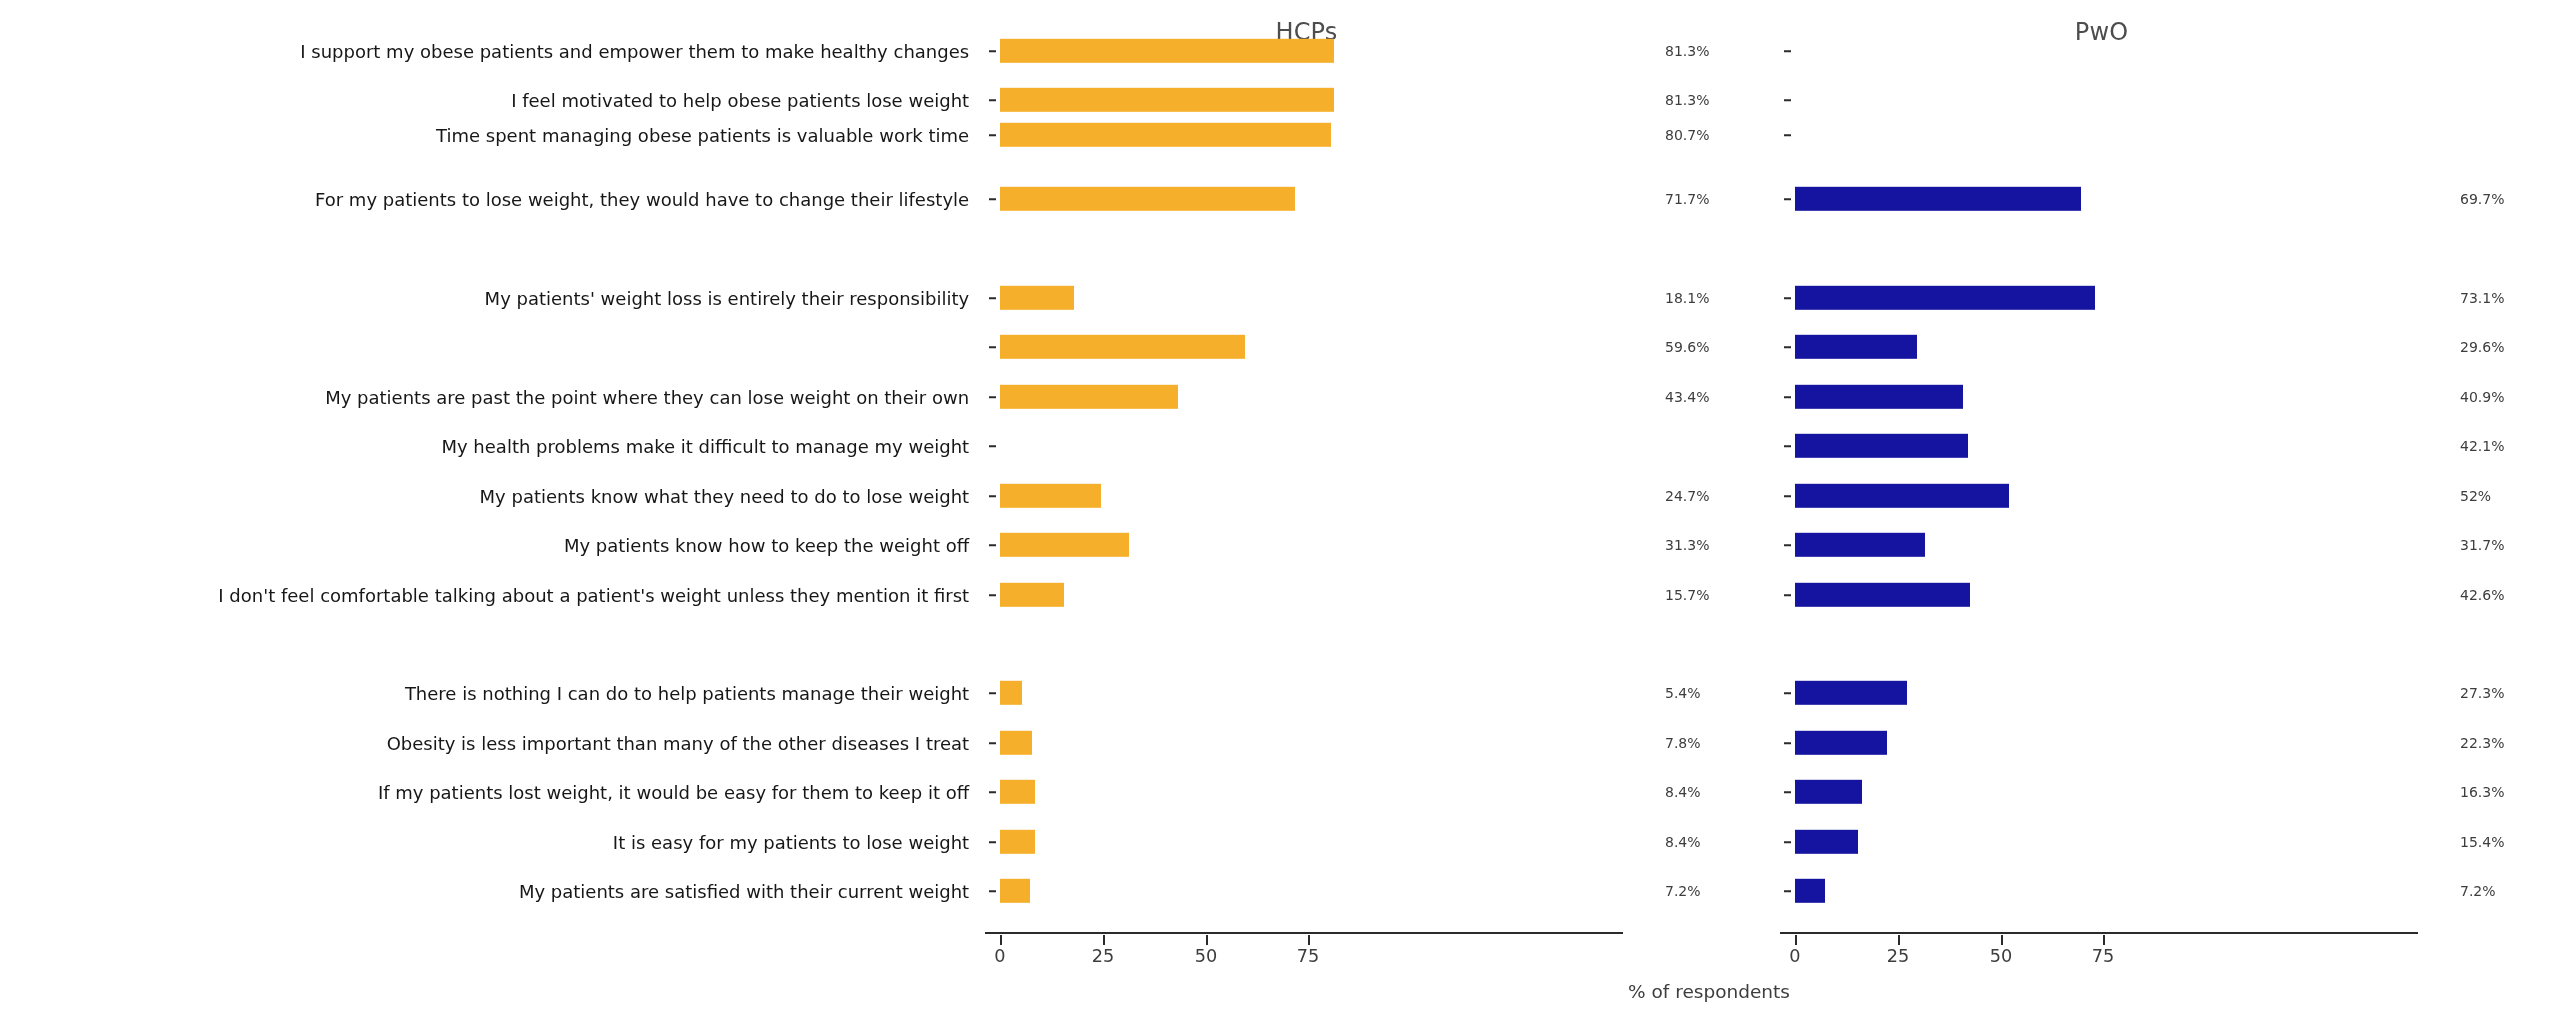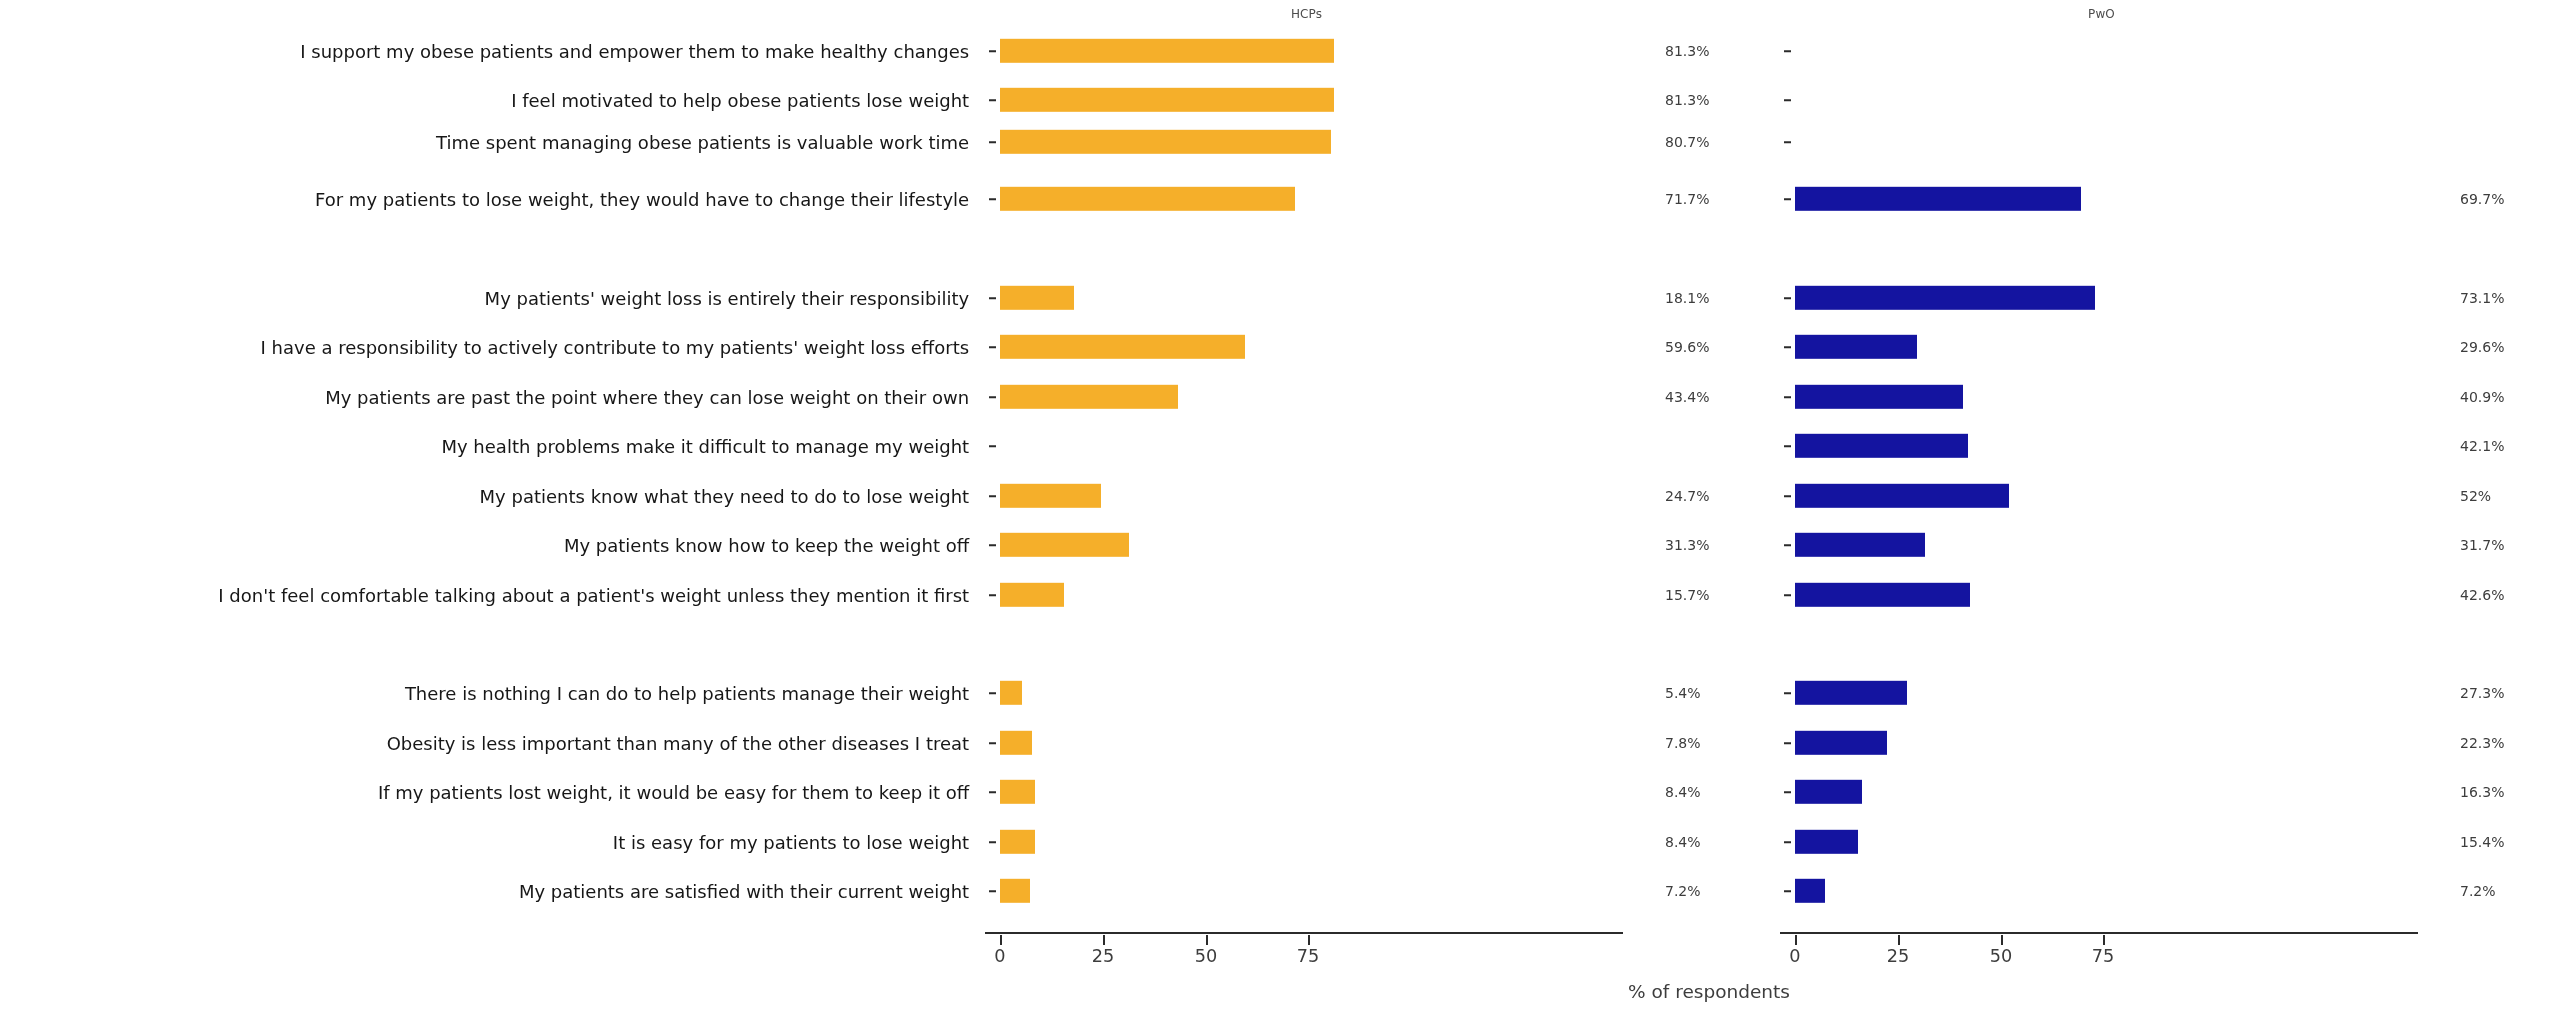--- a/index.html
+++ b/index.html
@@ -2,21 +2,21 @@
 <html style="font-size:11.8px"><head>
 <meta charset="utf-8">
 <style>
   html,body{margin:0;padding:0;background:#ffffff;}
   body{width:2576px;height:1022px;position:relative;font-family:"DejaVu Sans","Liberation Sans",sans-serif;overflow:hidden;}
 
   #chart-root{position:absolute;left:0;top:0;width:2576px;height:1022px;}
 
   
   .panel-title{
-    position:absolute;top:7px;font-size:12px;color:#4d4d4d;
+    position:absolute;top:18px;font-size:24px;color:#4d4d4d;
     font-family:"DejaVu Sans","Liberation Sans",sans-serif;
     text-align:center;white-space:nowrap;letter-spacing:0.1px;
   }
   #title-hcps{left:1000px;width:613px;}
   #title-pwo{left:1795px;width:613px;}
 
   
   .rows{position:absolute;left:0;top:26.6px;width:2576px;height:889px;}
   .row{position:absolute;left:0;width:2576px;height:49px;}
   .label-cell{
@@ -80,21 +80,21 @@
         <div class="valtxt val-pwo"></div>
       </div>
       <div class="row" style="top: 49px;">
         <div class="label-cell">I feel motivated to help obese patients lose weight</div>
         <div class="tickmark tick-left"></div>
         <div class="tickmark tick-right"></div>
         <div class="bar bar-hcp" style="width: 334px; background: rgb(245, 175, 42);"></div>
         <div class="valtxt val-hcp">81.3%</div>
         <div class="valtxt val-pwo"></div>
       </div>
-      <div class="row" style="top: 91px;">
+      <div class="row" style="top: 84px;">
         <div class="label-cell">Time spent managing obese patients is valuable work time</div>
         <div class="tickmark tick-left"></div>
         <div class="tickmark tick-right"></div>
         <div class="bar bar-hcp" style="width: 331px; background: rgb(245, 175, 42);"></div>
         <div class="valtxt val-hcp">80.7%</div>
         <div class="valtxt val-pwo"></div>
       </div>
       <div class="row" style="top: 148px;">
         <div class="label-cell">For my patients to lose weight, they would have to change their lifestyle</div>
         <div class="tickmark tick-left"></div>
@@ -107,21 +107,20 @@
       <div class="row" style="top: 247px;">
         <div class="label-cell">My patients' weight loss is entirely their responsibility</div>
         <div class="tickmark tick-left"></div>
         <div class="tickmark tick-right"></div>
         <div class="bar bar-hcp" style="width: 74px; background: rgb(245, 175, 42);"></div>
         <div class="bar bar-pwo" style="width: 300px; background: rgb(20, 20, 160);"></div>
         <div class="valtxt val-hcp">18.1%</div>
         <div class="valtxt val-pwo">73.1%</div>
       </div>
       <div class="row" style="top: 296px;">
-        <div class="label-cell">I have a responsibility to actively contribute to my patients' weight loss efforts</div>
         <div class="tickmark tick-left"></div>
         <div class="tickmark tick-right"></div>
         <div class="bar bar-hcp" style="width: 245px; background: rgb(245, 175, 42);"></div>
         <div class="bar bar-pwo" style="width: 122px; background: rgb(20, 20, 160);"></div>
         <div class="valtxt val-hcp">59.6%</div>
         <div class="valtxt val-pwo">29.6%</div>
       </div>
       <div class="row" style="top: 346px;">
         <div class="label-cell">My patients are past the point where they can lose weight on their own</div>
         <div class="tickmark tick-left"></div>

